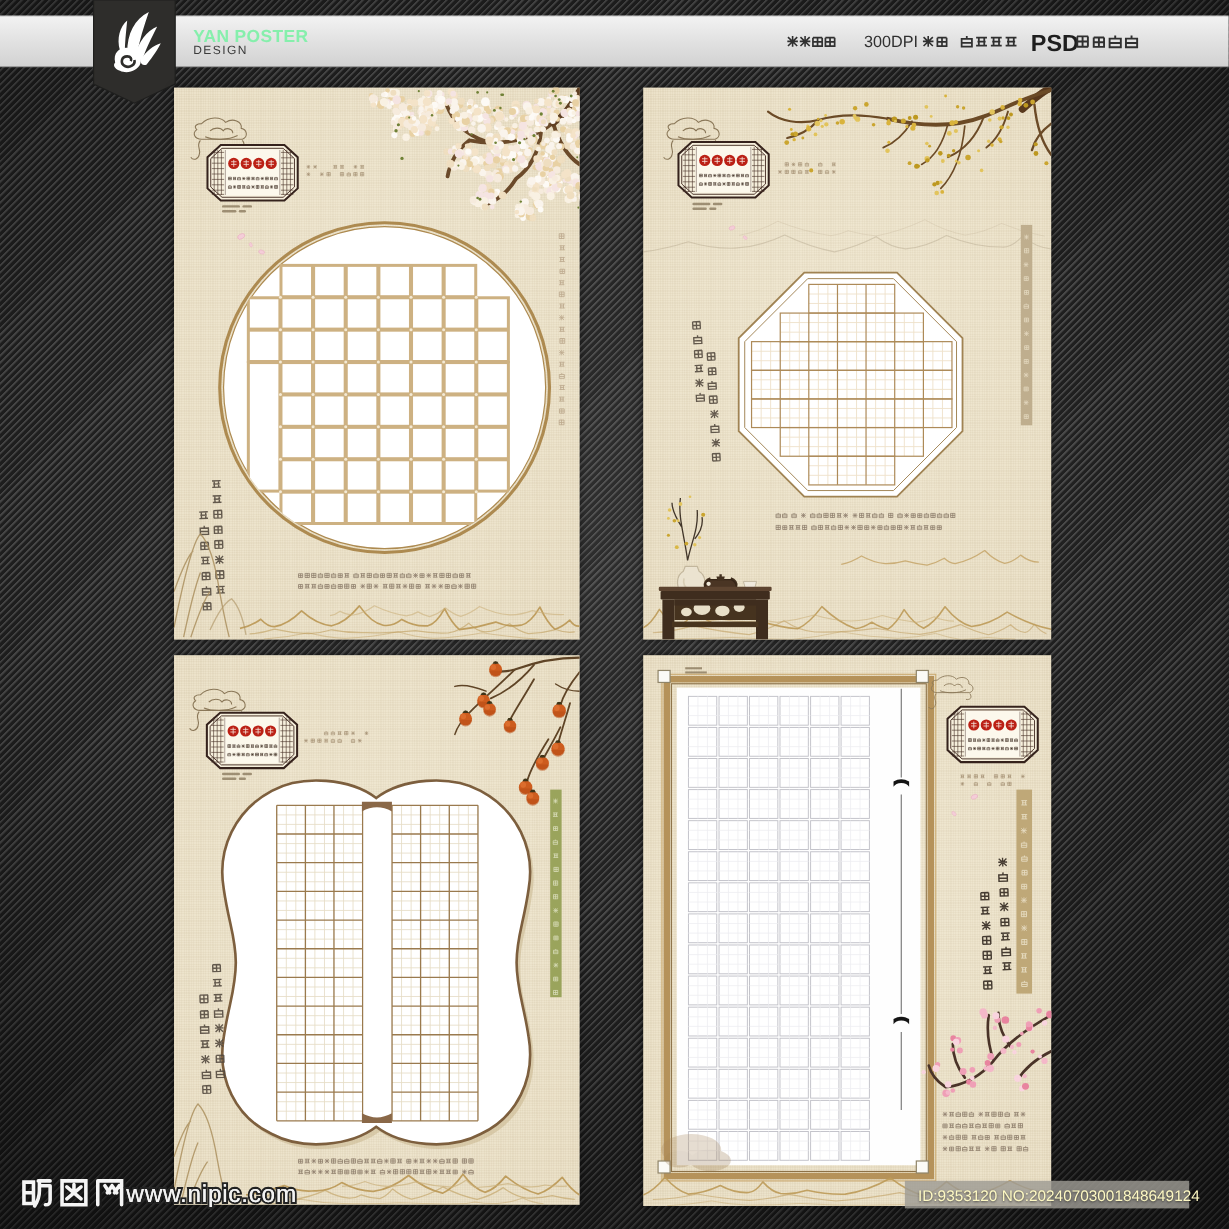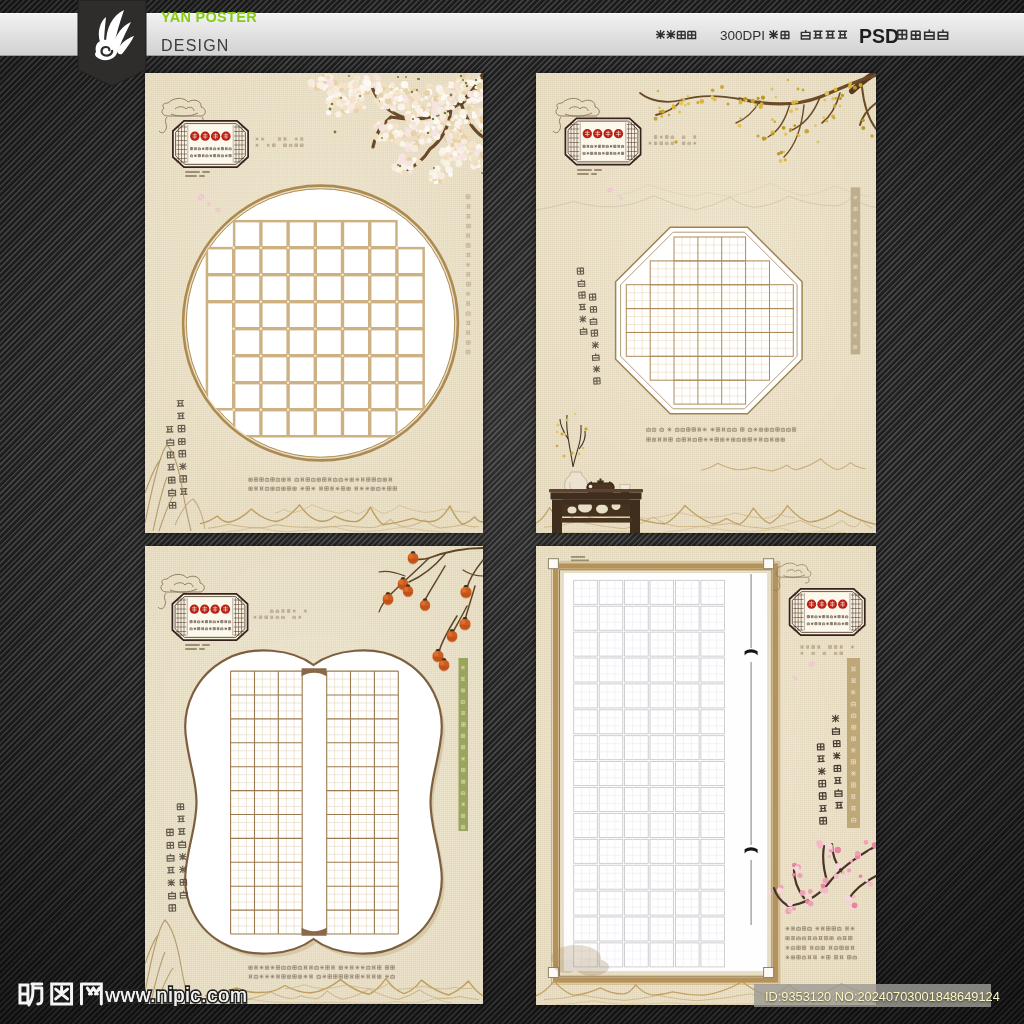--- a/index.html
+++ b/index.html
@@ -56,22 +56,22 @@
 <g fill="#ffffff">
 <path d="M30 44 C30 28 36 16 48 10 C44 22 40 34 38 46 C35 49 31 48 30 44 Z"></path>
 <path d="M36 47 C40 34 46 26 55 22 C50 32 45 42 43 49 C40 51 37 50 36 47 Z"></path>
 <path d="M41 50 C46 42 52 38 58 36 C54 44 49 50 46 54 C43 55 41 53 41 50 Z"></path>
 <path d="M24 42 C21 32 24 22 30 17 C29 27 28 36 28 44 C26 45 25 44 24 42 Z"></path>
 <path d="M20 52 C18 44 24 39 31 40 C39 41 43 47 41 53 C39 59 30 62 24 59 C19 57 18 54 20 52 Z"></path>
 <path d="M36 50 C37 54 32 57 28 55 C24 53 25 47 30 47 C33 47 34 49 33 51" fill="none" stroke="#2e2d2b" stroke-width="2.2"></path>
 </g>
   </svg>
 
-<div class="abs" style="left:161px;top:9px;font-size:14.5px;font-weight:bold;color:#84cc16;letter-spacing:.3px">YAN POSTER</div>
-<div class="abs" style="left:161px;top:37px;font-size:16px;color:#3b3b3b;letter-spacing:1.2px">DESIGN</div>
+<div class="abs" style="left:161px;top:23px;font-size:14.5px;font-weight:bold;color:#86efac;letter-spacing:.3px">YAN POSTER</div>
+<div class="abs" style="left:161px;top:37px;font-size:10px;color:#3b3b3b;letter-spacing:1.2px">DESIGN</div>
 
 <svg class="abs" style="left:650px;top:24px" width="374" height="26" viewBox="0 0 374 26">
     <g color="#303030" opacity="1.0">
       <use href="#fg4" x="5.0" y="5" width="11" height="11"></use>
       <use href="#fg4" x="15.4" y="5" width="11" height="11"></use>
       <use href="#fg5" x="25.8" y="5" width="11" height="11"></use>
       <use href="#fg5" x="36.2" y="5" width="11" height="11"></use>
     </g>
     <text x="70" y="15.5" font-size="13.5" fill="#303030">300DPI</text>
     <g color="#303030" opacity="1.0">

